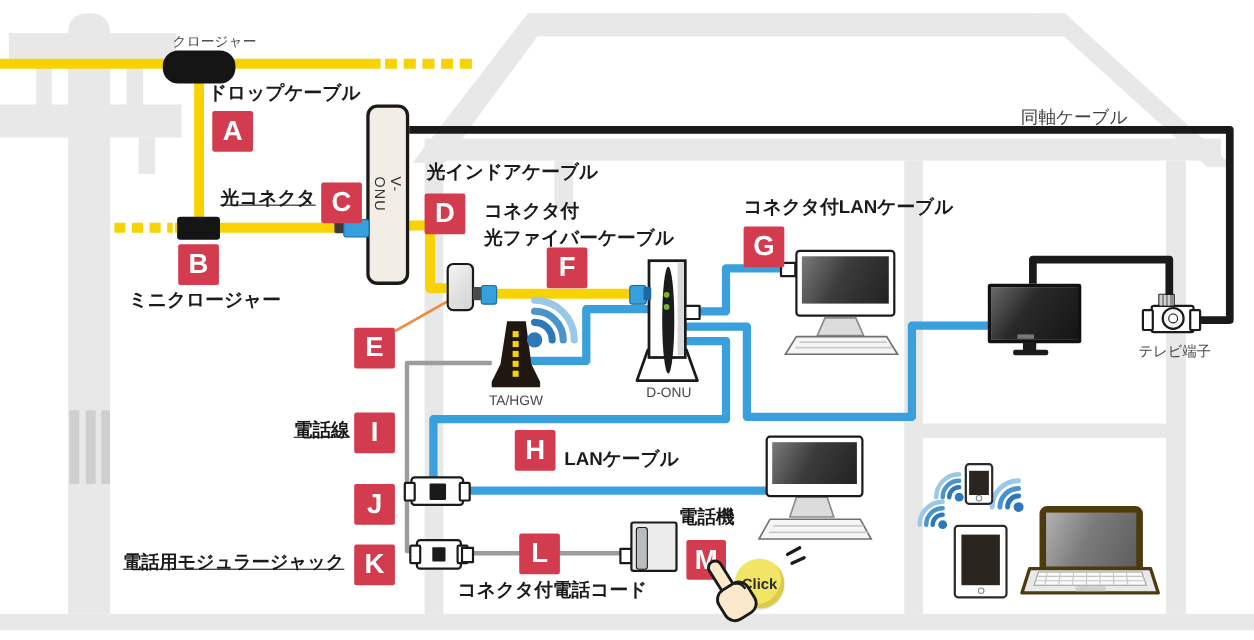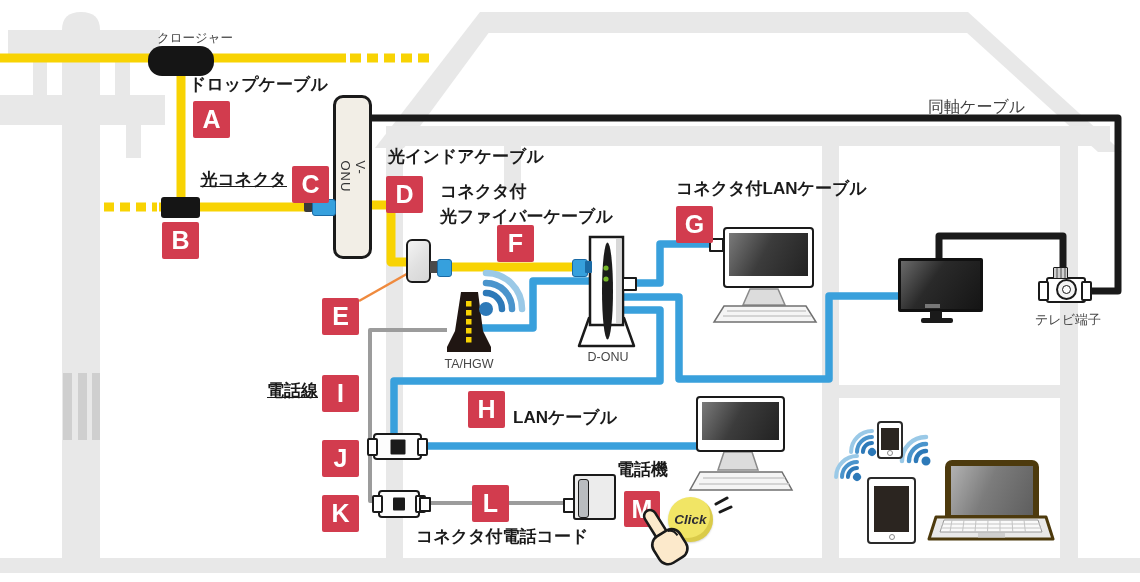--- a/index.html
+++ b/index.html
@@ -241,45 +241,47 @@
   <div class="scr"></div>
 </div>
 
 <div class="devlbl" style="left:150px;top:30px;width:90px;">クロージャー</div>
 <div class="devlbl" style="left:437px;top:357px;width:64px;">TA/HGW</div>
 <div class="devlbl" style="left:582px;top:350px;width:52px;">D-ONU</div>
 <div class="devlbl" style="left:1032px;top:311px;width:72px;font-size:13px;">テレビ端子</div>
 <div class="coaxlbl" style="left:928px;top:97px;">同軸ケーブル</div>
 
 <div class="lbl" style="left:189px;top:74px;">ドロップケーブル</div>
+<div class="lbl" style="left:117px;top:262px;">ミニクロージャー</div>
 <div class="lbl right" style="left:187px;top:169px;width:100px;">光コネクタ</div>
 <div class="lbl" style="left:388px;top:146px;">光インドアケーブル</div>
 <div class="lbl" style="left:676px;top:178px;">コネクタ付LANケーブル</div>
 <div class="lbl pre" style="left:440px;top:179px;line-height:25px;">コネクタ付
 光ファイバーケーブル</div>
 <div class="lbl" style="left:513px;top:407px;">LANケーブル</div>
 <div class="lbl right" style="left:208px;top:380px;width:110px;">電話線</div>
+<div class="lbl right" style="left:95px;top:500px;width:218px;font-size:16.5px;">電話用モジュラージャック</div>
 <div class="lbl" style="left:416px;top:526px;">コネクタ付電話コード</div>
 <div class="lbl" style="left:617px;top:459px;">電話機</div>
 
 <div class="badge" style="left:193px;top:101px;">A</div>
 <div class="badge" style="left:162px;top:222px;">B</div>
 <div class="badge" style="left:292px;top:166px;">C</div>
 <div class="badge" style="left:386px;top:176px;">D</div>
 <div class="badge" style="left:322px;top:298px;">E</div>
 <div class="badge" style="left:497px;top:225px;">F</div>
 <div class="badge" style="left:676px;top:206px;">G</div>
 <div class="badge" style="left:468px;top:391px;">H</div>
 <div class="badge" style="left:322px;top:375px;">I</div>
 <div class="badge" style="left:322px;top:440px;">J</div>
 <div class="badge" style="left:322px;top:495px;">K</div>
 <div class="badge" style="left:472px;top:485px;">L</div>
 <div class="badge" style="left:624px;top:491px;width:36px;height:36px;">M</div>
 
-<div class="abs click" style="left:668px;top:497px;width:45px;height:45px;font-style:italic;">
+<div class="abs click" style="left:668px;top:508px;width:45px;height:45px;">
   <span>Click</span>
 </div>
 
 <svg width="110" height="95" viewBox="0 0 110 95" style="left:618px;top:492px;">
   <g transform="translate(52,54) rotate(-32)" fill="#fce9cb" stroke="#1a1a1a" stroke-width="2.6" stroke-linejoin="round">
     <rect x="-7" y="-42" width="12" height="38" rx="6"></rect>
     <rect x="-16" y="-15" width="31" height="31" rx="10"></rect>
     <path d="M6,-14 q6,2 6,9" fill="none" stroke-width="2"></path>
   </g>
 </svg>

